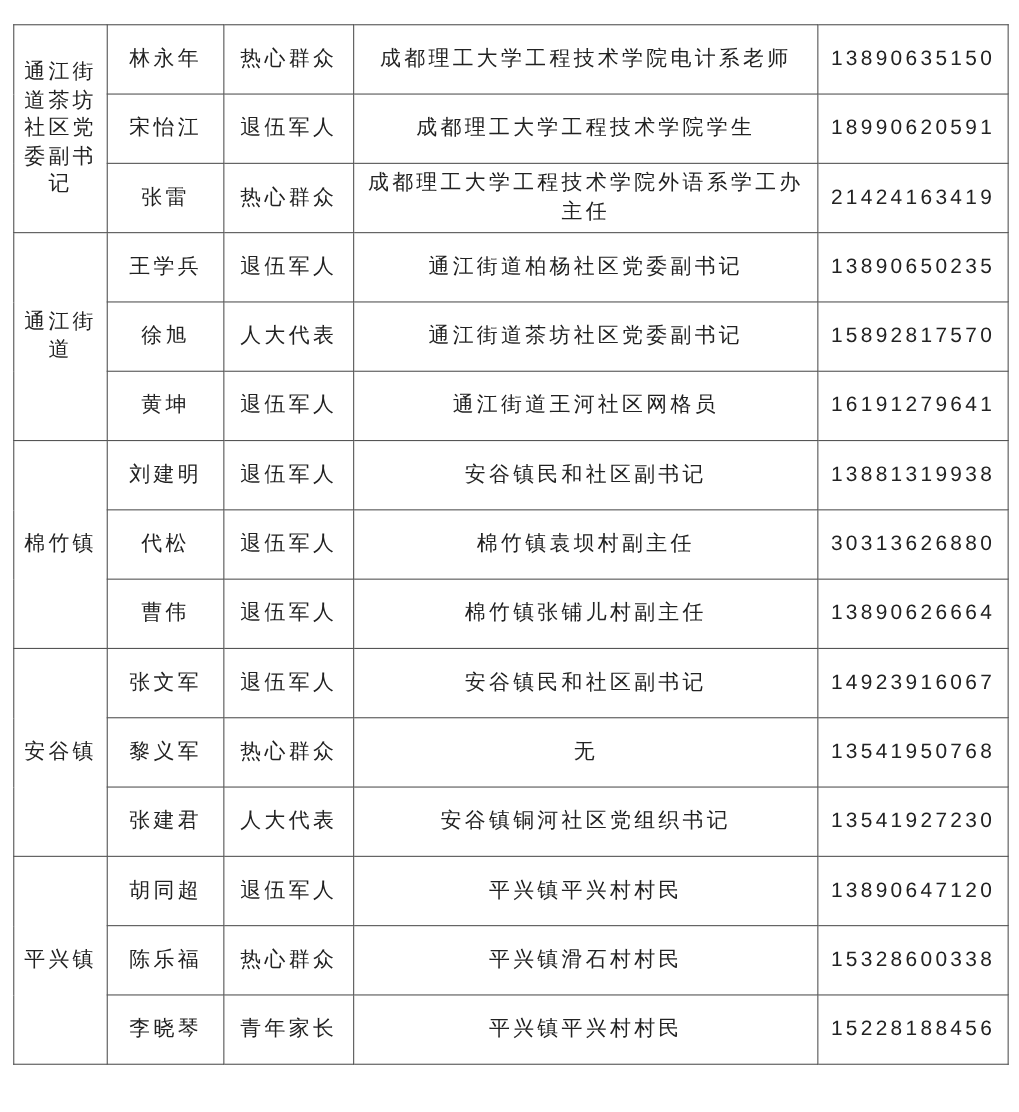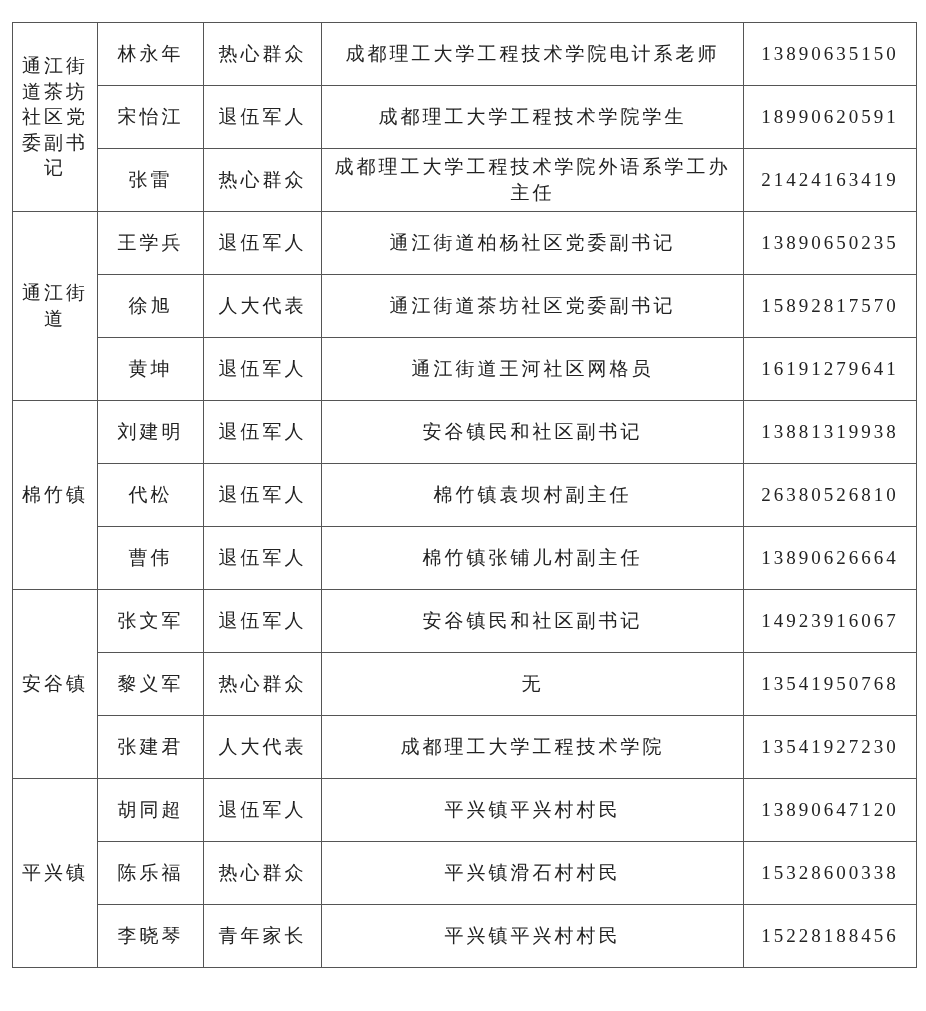--- a/index.html
+++ b/index.html
@@ -9,21 +9,21 @@
     position: absolute; left: 12px; top: 22px;
     width: 904px; border-collapse: collapse; table-layout: fixed;
   }
   table.roster td {
     border: 1.5px solid #555;
     text-align: center; vertical-align: middle;
     height: 63px; padding: 0 6px; box-sizing: border-box;
     font-size: 19px; letter-spacing: 3px; line-height: 1.35;
   }
   td.region { font-size: 19px; letter-spacing: 3px; padding: 0 8px; line-height: 1.4; }
-  td.phone { font-family: Liberation Serif, serif; letter-spacing: 1.5px; font-size: 19px; }
+  td.phone { font-family: Liberation Sans, sans-serif; letter-spacing: 1.5px; font-size: 19px; }
   col.c1 { width: 85px; } col.c2 { width: 106px; } col.c3 { width: 118px; }
   col.c4 { width: 422px; } col.c5 { width: 173px; }
 </style>
 </head>
 <body>
 
 <table class="roster">
   <colgroup>
       <col class="c1">
       <col class="c2">
@@ -77,21 +77,21 @@
       <td class="region" rowspan="3">棉竹镇</td>
       <td>刘建明</td>
       <td>退伍军人</td>
       <td>安谷镇民和社区副书记</td>
       <td class="phone">13881319938</td>
     </tr>
     <tr>
       <td>代松</td>
       <td>退伍军人</td>
       <td>棉竹镇袁坝村副主任</td>
-      <td class="phone">26380526810</td>
+      <td class="phone">30313626880</td>
     </tr>
     <tr>
       <td>曹伟</td>
       <td>退伍军人</td>
       <td>棉竹镇张铺儿村副主任</td>
       <td class="phone">13890626664</td>
     </tr>
 
     <tr>
       <td class="region" rowspan="3">安谷镇</td>
@@ -102,21 +102,21 @@
     </tr>
     <tr>
       <td>黎义军</td>
       <td>热心群众</td>
       <td>无</td>
       <td class="phone">13541950768</td>
     </tr>
     <tr>
       <td>张建君</td>
       <td>人大代表</td>
-      <td>成都理工大学工程技术学院</td>
+      <td>安谷镇铜河社区党组织书记</td>
       <td class="phone">13541927230</td>
     </tr>
 
     <tr>
       <td class="region" rowspan="3">平兴镇</td>
       <td>胡同超</td>
       <td>退伍军人</td>
       <td>平兴镇平兴村村民</td>
       <td class="phone">13890647120</td>
     </tr>

